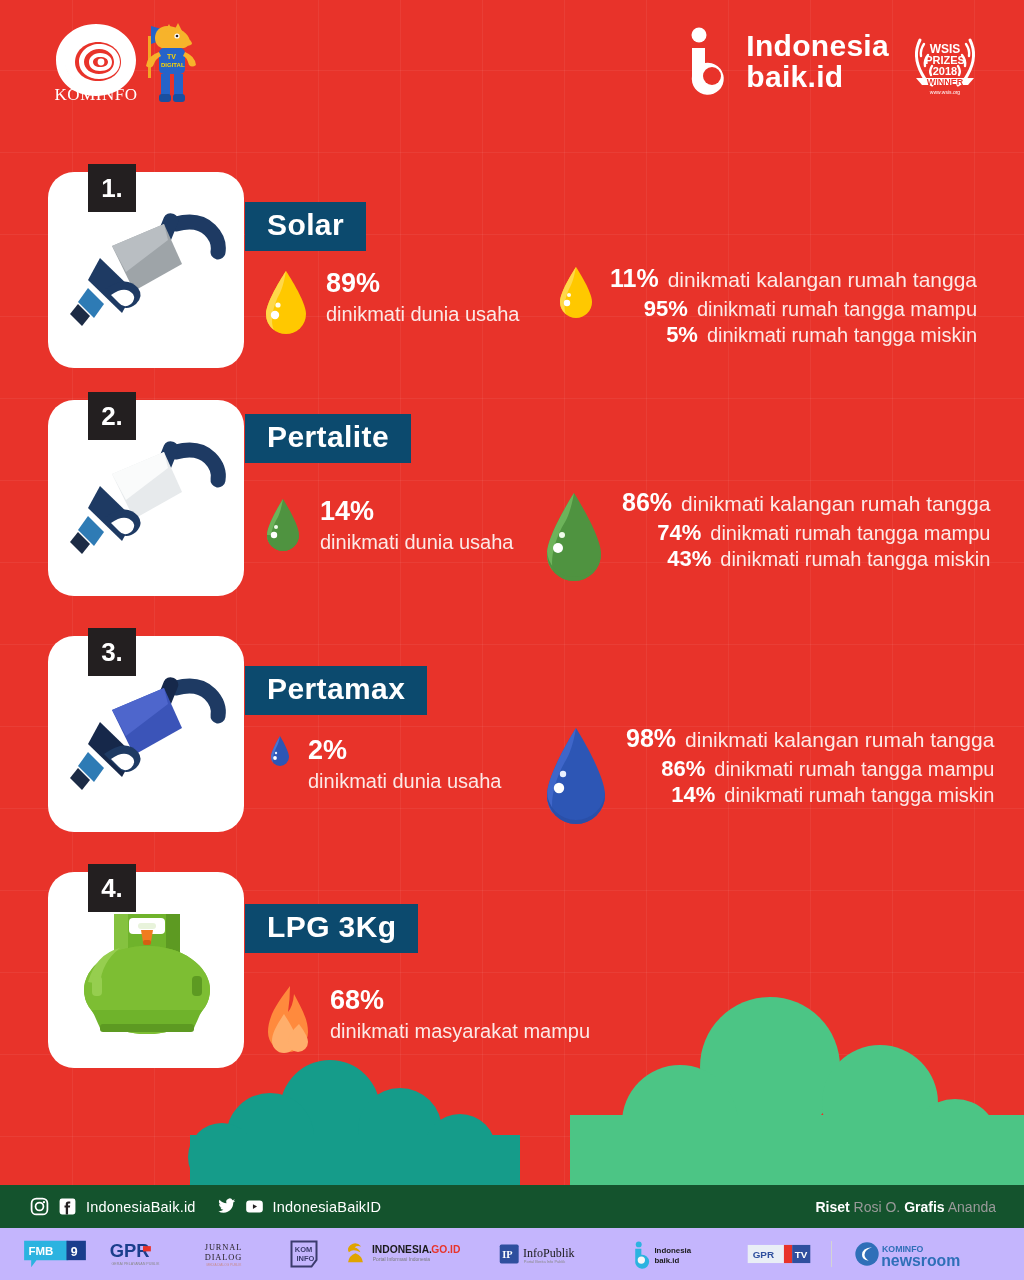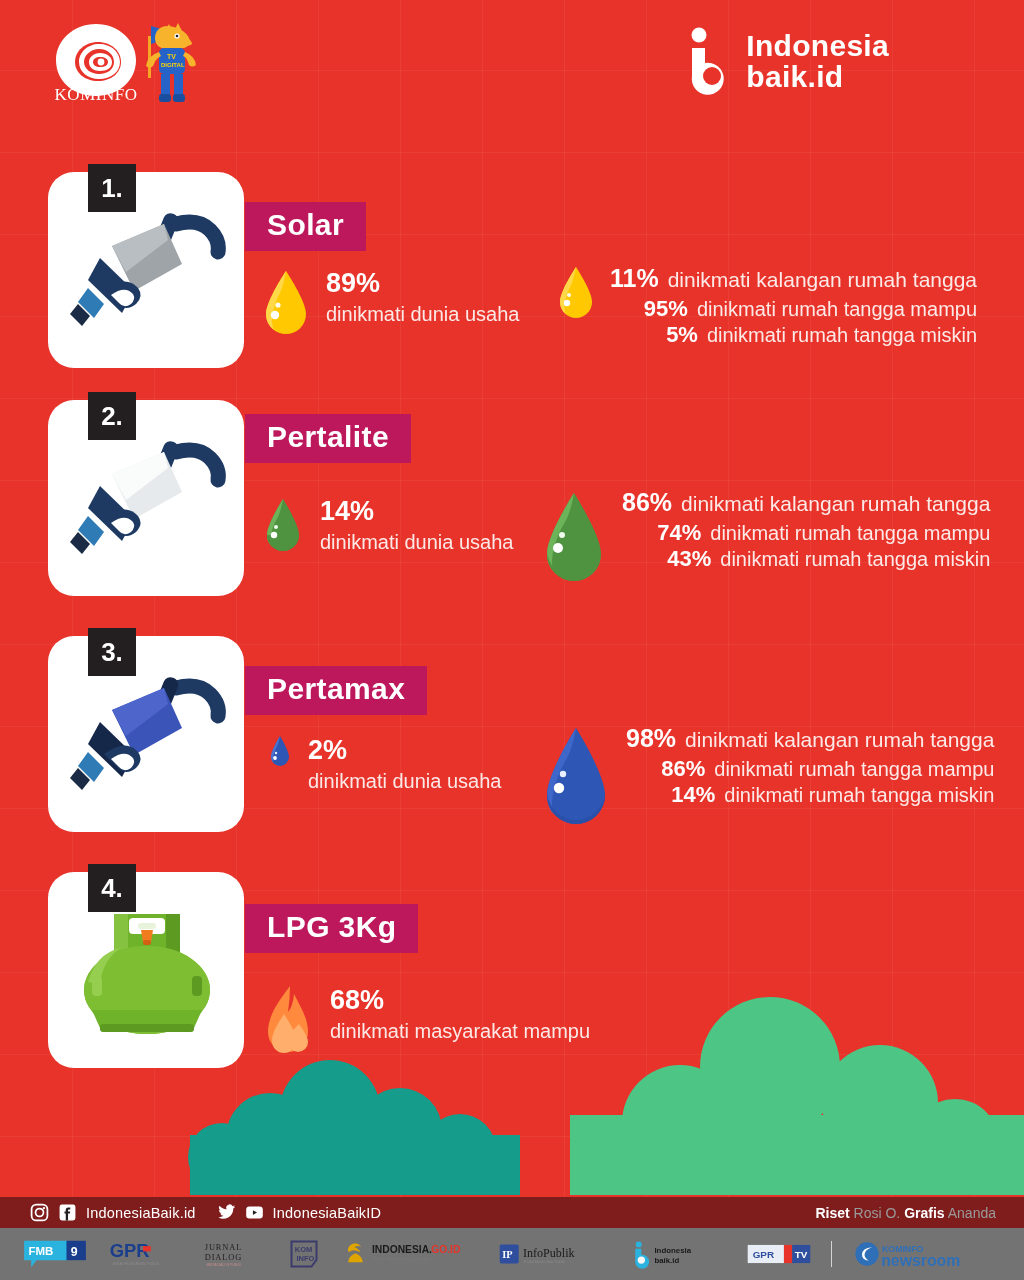--- a/index.html
+++ b/index.html
@@ -53,21 +53,21 @@
     width:48px; height:48px; background:#231F20;
     color:#fff; font-weight:bold; font-size:26px;
     display:flex; align-items:center; justify-content:center;
     z-index:3;
   }
   .nozzle{ position:absolute; left:16px; top:22px; width:166px; height:150px; }
   .tank{ position:absolute; left:26px; top:26px; width:146px; height:146px;}
 
   .title-badge{
     position:absolute;
-    background:#be185d; color:#fff;
+    background:#0c4a6e; color:#fff;
     font-weight:bold; font-size:30px; letter-spacing:.4px;
     padding:7px 22px 10px 22px;
     white-space:nowrap;
     line-height:1.08;
   }
 
   
   .stat-left{ position:absolute; display:flex; align-items:flex-start; gap:16px; }
   .stat-left .txt{ padding-top:2px; }
   .stat-left .pct{ color:#fff; font-weight:bold; font-size:27px; line-height:1.05;}
@@ -81,32 +81,32 @@
   .sline .p{ color:#ffffff; font-weight:bold; font-size:25px; }
   .sline.small .p{ font-size:22px; }
   .sline .d{ color:#FDE9E7; font-size:21px; }
   .sline.small .d{ font-size:20px; }
 
   
   .bushes{ position:absolute; left:0; bottom:85px; width:1024px; height:220px; z-index:1; }
 
   
   .footer-dark{
-    position:absolute; left:0; bottom:52px; width:1024px; height:31px;
-    background:#7f1d1d; display:flex; align-items:center; z-index:3;
+    position:absolute; left:0; bottom:52px; width:1024px; height:43px;
+    background:#14532d; display:flex; align-items:center; z-index:3;
   }
   .social{ display:flex; align-items:center; gap:9px; margin-left:30px;}
   .social .ic{ width:19px; height:19px; }
   .social .handle{ color:#fff; font-size:14.5px; margin-right:12px; letter-spacing:.2px;}
   .credits{ margin-left:auto; margin-right:28px; color:#9A9A9A; font-size:14px;}
   .credits b{ color:#fff; }
 
   .footer-light{
     position:absolute; left:0; bottom:0; width:1024px; height:52px;
-    background:#737373; display:flex; align-items:center;
+    background:#c4b5fd; display:flex; align-items:center;
     justify-content:space-between; padding:0 22px; z-index:3;
   }
   .plogo{ display:flex; align-items:center; justify-content:center; height:38px;}
   .sep{ width:1px; height:26px; background:#D4D4D4; }
 </style>
 </head>
 <body>
 
 <div class="grid-bg"></div>
 
@@ -166,20 +166,34 @@
           <path d="M6 22 h13 v15 a16 16 0 1 1 -13 13 z" fill="#ffffff"></path>
           <circle cx="26" cy="50" r="9" fill="#E8332A"></circle>
         </svg>
       </div>
       <div class="ib-text">
         <span class="l1">Indonesia</span>
         <span class="l2">baik.id</span>
       </div>
     </div>
 
+    <div class="wsis">
+      <svg viewBox="0 0 78 72" width="78" height="72">
+        <path d="M14 14 q-8 16 2 34 q4 8 10 11" stroke="#fff" stroke-width="3" fill="none" stroke-linecap="round"></path>
+        <path d="M64 14 q8 16 -2 34 q-4 8 -10 11" stroke="#fff" stroke-width="3" fill="none" stroke-linecap="round"></path>
+        <path d="M18 18 q-4 6 -3 12 M22 29 q-4 5 -3 11 M26 40 q-3 5 -1 9" stroke="#fff" stroke-width="2.4" fill="none" stroke-linecap="round"></path>
+        <path d="M60 18 q4 6 3 12 M56 29 q4 5 3 11 M52 40 q3 5 1 9" stroke="#fff" stroke-width="2.4" fill="none" stroke-linecap="round"></path>
+        <text x="39" y="27" text-anchor="middle" font-size="12" font-weight="bold" fill="#fff" font-family="Liberation Sans, sans-serif">WSIS</text>
+        <text x="39" y="38" text-anchor="middle" font-size="11" font-weight="bold" fill="#fff" font-family="Liberation Sans, sans-serif">PRIZES</text>
+        <text x="39" y="49" text-anchor="middle" font-size="11" font-weight="bold" fill="#fff" font-family="Liberation Sans, sans-serif">2018</text>
+        <path d="M10 52 h58 l-6 7 h-46 z" fill="#fff"></path>
+        <text x="39" y="59" text-anchor="middle" font-size="9" font-weight="bold" fill="#E8332A" font-family="Liberation Sans, sans-serif">WINNER</text>
+        <text x="39" y="68" text-anchor="middle" font-size="5" fill="#fff" font-family="Liberation Sans, sans-serif">www.wsis.org</text>
+      </svg>
+    </div>
   </div>
 
   <div class="row" style="top:172px; height:196px;">
     <div class="card">
       <div class="nozzle">
         <svg viewBox="0 0 166 150" width="166" height="150">
           <path d="M112 30 q22 -6 34 6 q10 10 8 22" stroke="#1E3A63" stroke-width="15" fill="none" stroke-linecap="round"></path>
           <rect x="93" y="18" width="15" height="48" rx="7" fill="#1E3A63" transform="rotate(22 100 42)"></rect>
           <path d="M48 52 L100 30 L118 70 L70 97 Z" fill="#9EA4A8"></path>
           <path d="M48 52 L100 30 L104 46 L62 78 Z" fill="#B9BEC2"></path>

